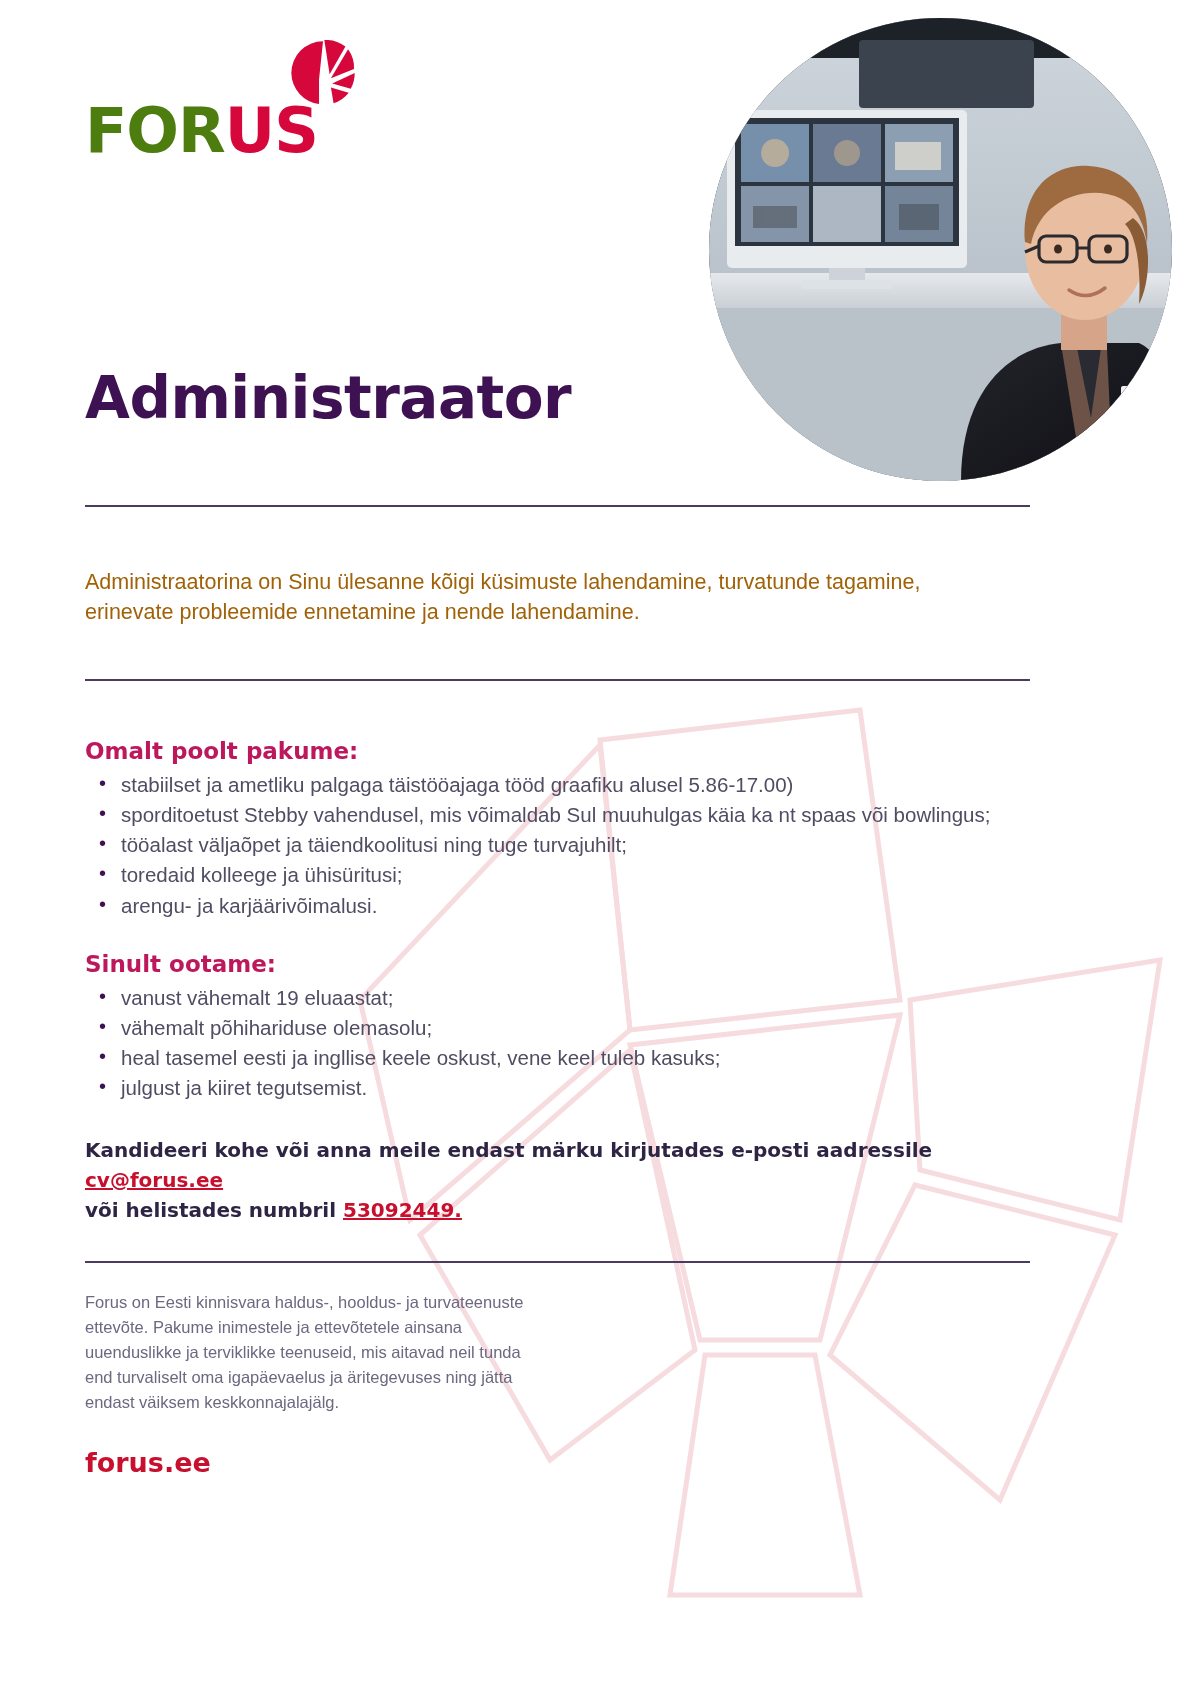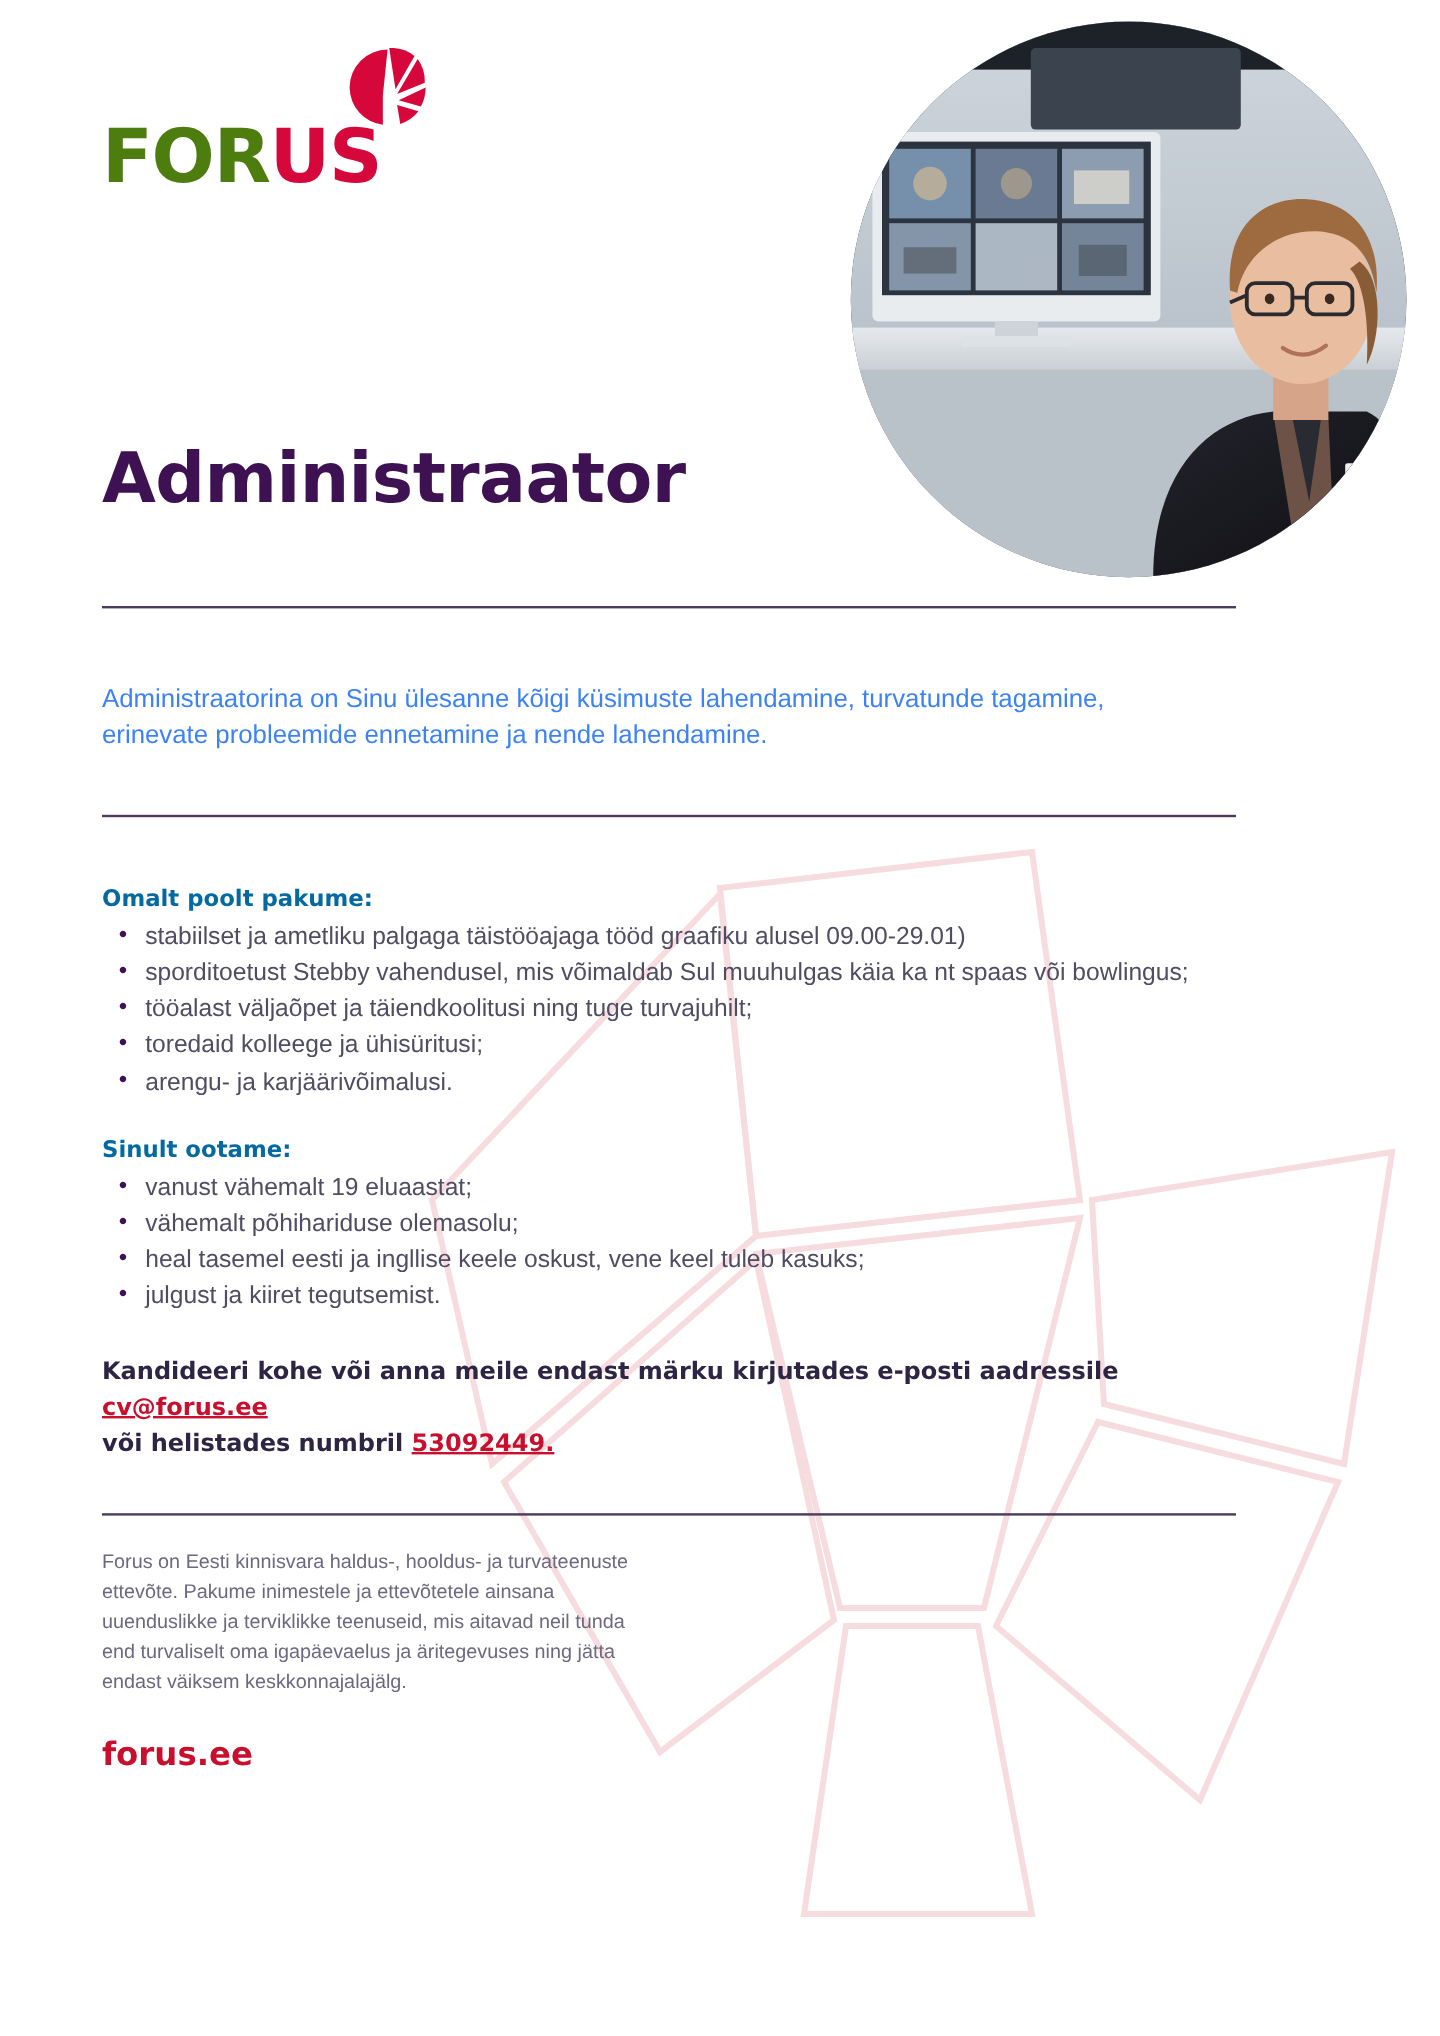--- a/index.html
+++ b/index.html
@@ -102,35 +102,35 @@
   .rule-3 { top: 1261px; }
 
   
   .intro {
     position: absolute;
     left: 85px;
     top: 545px;
     width: 910px;
     font-size: 21.5px;
     line-height: 1.42;
-    color: #3b82f6;
+    color: #a16207;
     z-index: 3;
   }
 
   
   .body-wrap {
     position: absolute;
     left: 85px;
     top: 738px;
     width: 960px;
     z-index: 3;
   }
   .sec-heading {
-    color: #0369a1;
-    font-size: 19px;
+    color: #be185d;
+    font-size: 23px;
     font-weight: bold;
     margin: 0 0 6px 0;
     font-family: "DejaVu Sans", sans-serif;
   }
   ul.bullets {
     margin: 0 0 30px 0;
     padding: 0 0 0 36px;
     list-style: none;
   }
   ul.bullets li {
@@ -293,21 +293,21 @@
   <div class="rule rule-1"></div>
 
   <p class="intro">Administraatorina on Sinu ülesanne kõigi küsimuste lahendamine, turvatunde tagamine, erinevate probleemide ennetamine ja nende lahendamine.</p>
 
   <div class="rule rule-2"></div>
 
   <div class="body-wrap">
 
     <h2 class="sec-heading">Omalt poolt pakume:</h2>
     <ul class="bullets">
-      <li>stabiilset ja ametliku palgaga täistööajaga tööd graafiku alusel 09.00-29.01)</li>
+      <li>stabiilset ja ametliku palgaga täistööajaga tööd graafiku alusel 5.86-17.00)</li>
       <li>sporditoetust Stebby vahendusel, mis võimaldab Sul muuhulgas käia ka nt spaas või bowlingus;</li>
       <li>tööalast väljaõpet ja täiendkoolitusi ning tuge turvajuhilt;</li>
       <li>toredaid kolleege ja ühisüritusi;</li>
       <li>arengu- ja karjäärivõimalusi.</li>
     </ul>
 
     <h2 class="sec-heading">Sinult ootame:</h2>
     <ul class="bullets">
       <li>vanust vähemalt 19 eluaastat;</li>
       <li>vähemalt põhihariduse olemasolu;</li>

